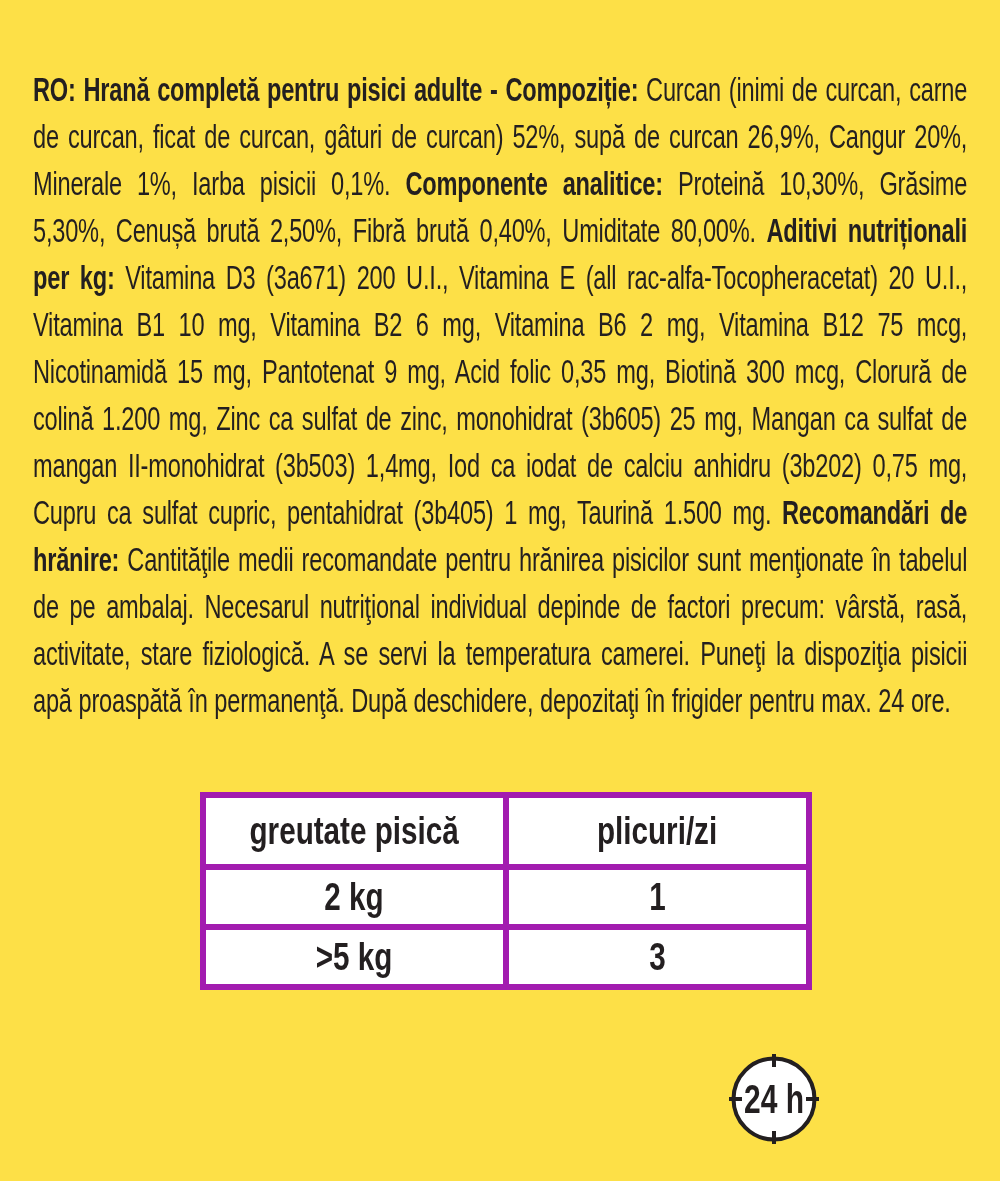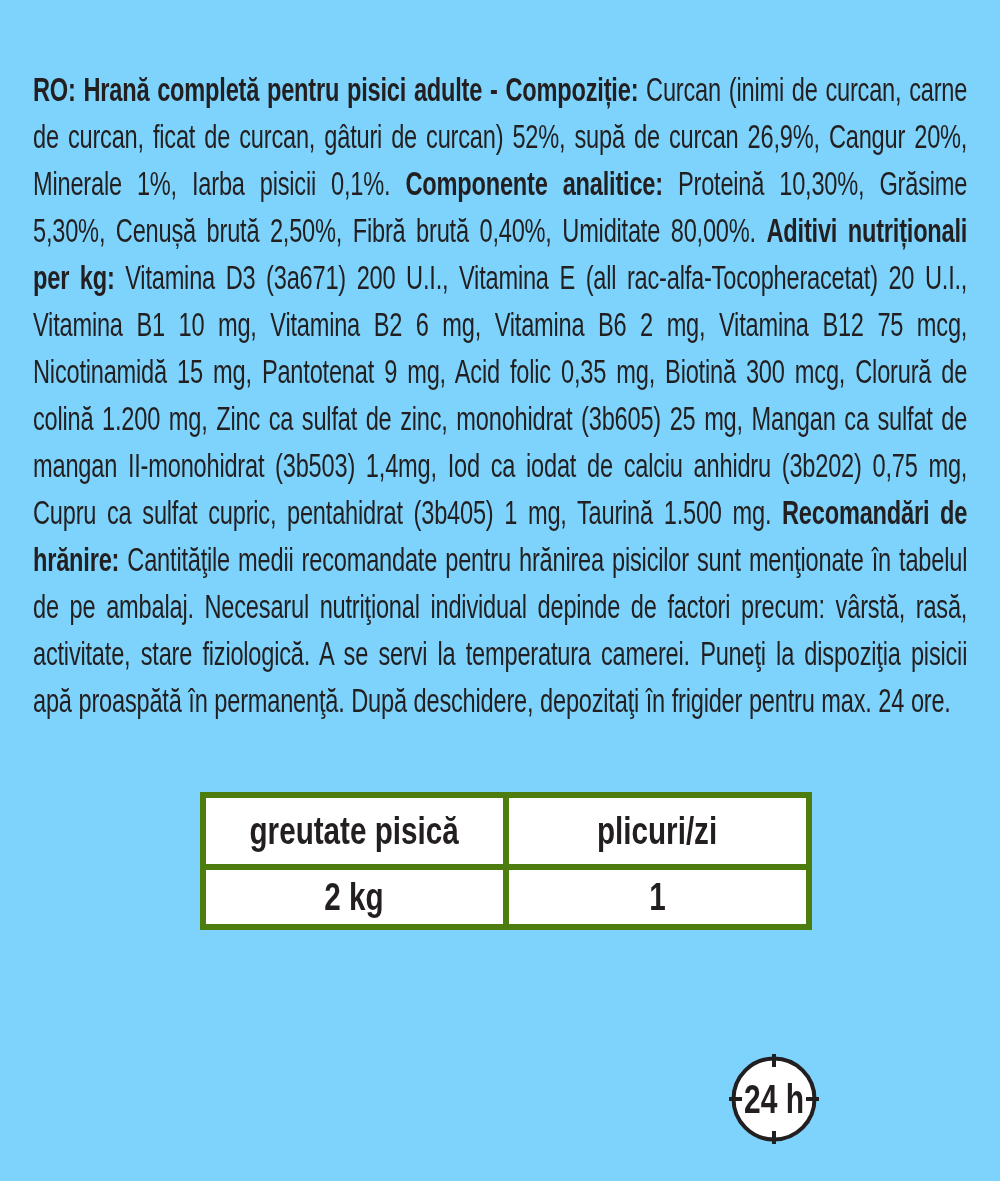--- a/index.html
+++ b/index.html
@@ -4,21 +4,21 @@
 <style>
   html, body {
     margin: 0;
     padding: 0;
     background: #ffffff;
   }
   .page {
     position: relative;
     width: 1000px;
     height: 1181px;
-    background: #7dd3fc;
+    background: #fde047;
     overflow: hidden;
     font-family: "Liberation Sans", sans-serif;
     color: #231f20;
   }
   
   .text-block {
     position: absolute;
     left: 33px;
     top: 34px;
     width: 1285px;
@@ -36,21 +36,21 @@
   table.feeding {
     position: absolute;
     left: 200px;
     top: 792px;
     width: 612px;
     border-collapse: collapse;
     table-layout: fixed;
   }
   table.feeding th,
   table.feeding td {
-    border: 6px solid #4d7c0f;
+    border: 6px solid #a21caf;
     background: #ffffff;
     text-align: center;
     vertical-align: middle;
     font-weight: bold;
     font-size: 38px;
     padding: 0;
   }
   table.feeding thead tr { height: 72px; }
   table.feeding tbody tr { height: 60px; }
   .cond {
@@ -98,20 +98,24 @@
       <tr>
         <th><span class="cond">greutate pisică</span></th>
         <th><span class="cond">plicuri/zi</span></th>
       </tr>
     </thead>
     <tbody>
       <tr>
         <td><span class="cond">2 kg</span></td>
         <td><span class="cond">1</span></td>
       </tr>
+      <tr>
+        <td><span class="cond">&gt;5 kg</span></td>
+        <td><span class="cond">3</span></td>
+      </tr>
     </tbody>
   </table>
 
   <div class="clock-badge">
     <svg width="90" height="90" viewBox="0 0 90 90">
       <circle cx="45" cy="45" r="40.5" fill="#ffffff" stroke="#231f20" stroke-width="4"></circle>
       <line x1="45" y1="0" x2="45" y2="13" stroke="#231f20" stroke-width="4"></line>
       <line x1="45" y1="77" x2="45" y2="90" stroke="#231f20" stroke-width="4"></line>
       <line x1="0" y1="45" x2="13" y2="45" stroke="#231f20" stroke-width="4"></line>
       <line x1="77" y1="45" x2="90" y2="45" stroke="#231f20" stroke-width="4"></line>

